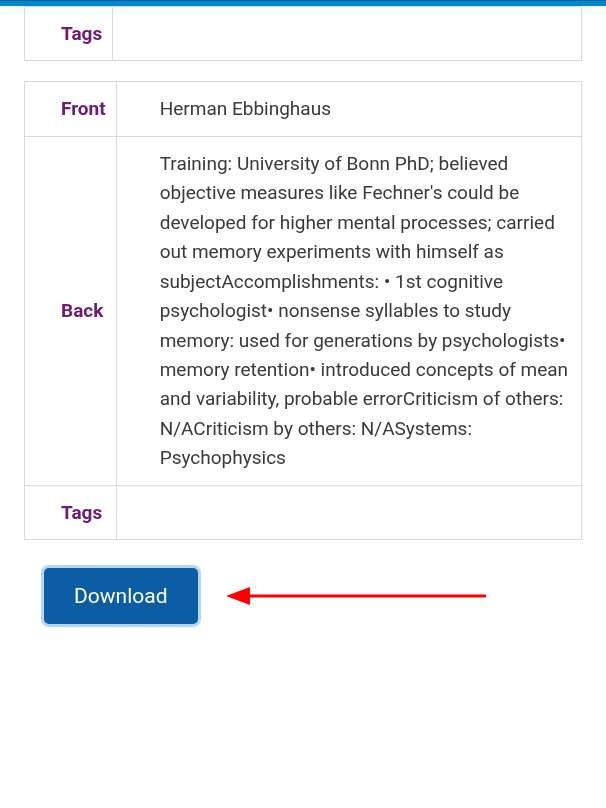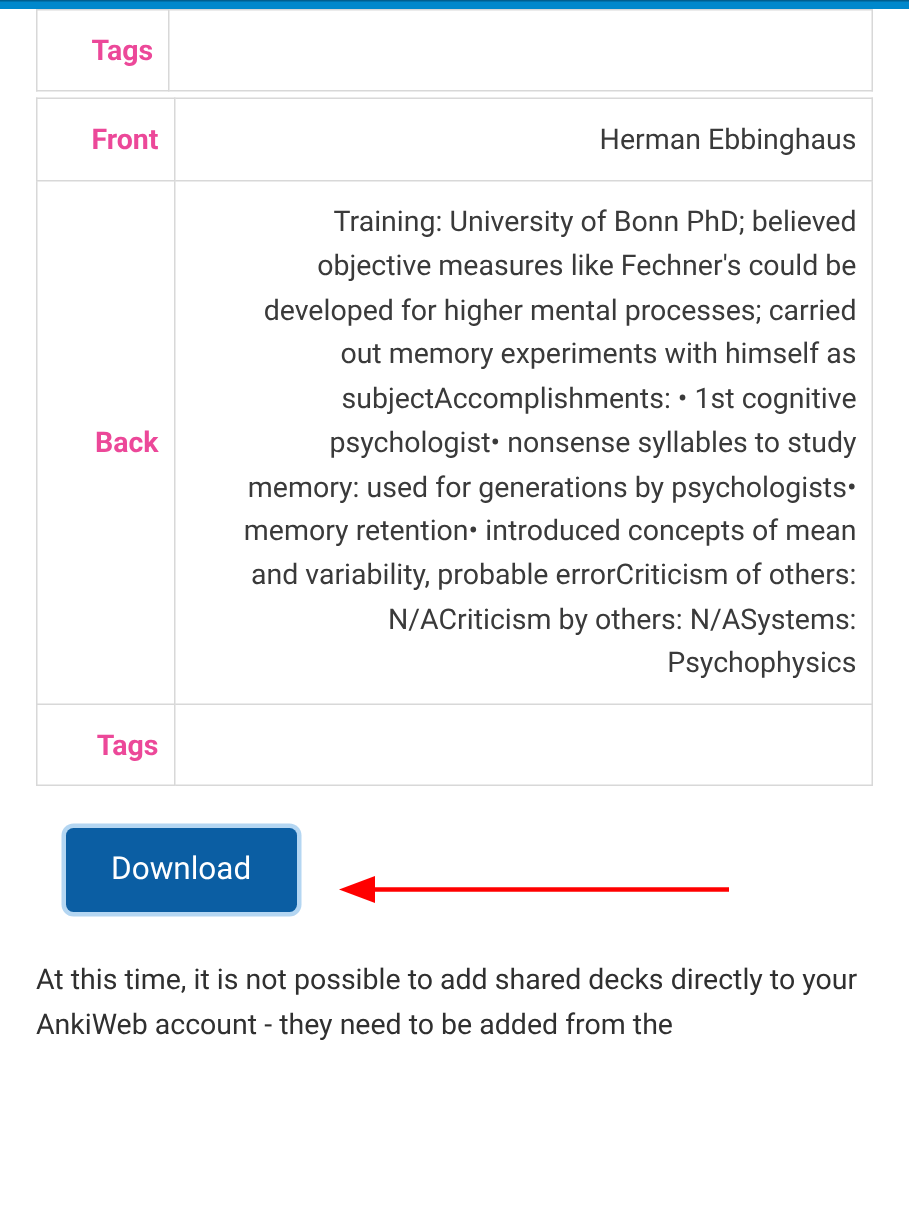--- a/index.html
+++ b/index.html
@@ -21,45 +21,44 @@
     }
     .content-wrapper {
       padding: 0 24px;
     }
     table.card-table {
       width: 100%;
       border-collapse: collapse;
       margin-bottom: 4px;
     }
     table.card-table.second {
-      margin-top: 4px;
-      text-align: right;
+      margin-top: 20px;
     }
     table.card-table td {
       border: 1px solid #d8d8d8;
       padding: 12px 10px;
       vertical-align: middle;
       font-size: 19px;
       line-height: 1.55;
       color: #303030;
     }
     table.card-table td.label-cell {
       width: 80px;
       font-weight: 700;
-      color: #ec4899;
+      color: #701a75;
       vertical-align: middle;
       padding-left: 36px;
     }
     table.card-table td.value-cell {
       color: #3a3a3a;
       padding-left: 43px;
     }
     .download-row {
       display: flex;
-      align-items: flex-end;
+      align-items: center;
       gap: 28px;
       margin-top: 28px;
       margin-bottom: 30px;
       padding-left: 20px;
     }
     .download-btn {
       background: #0b5ea3;
       color: #ffffff;
       border: none;
       box-shadow: 0 0 0 3px #b4d6f2;
@@ -114,15 +113,14 @@
 
   <div class="download-row">
     <button class="download-btn">Download</button>
     <svg class="arrow-svg" width="260" height="30" viewBox="0 0 260 30">
       <line x1="260" y1="15" x2="18" y2="15" stroke="#ff0000" stroke-width="3"></line>
       <polygon points="0,15 24,6 24,24" fill="#ff0000"></polygon>
     </svg>
   </div>
 
 
-  <p class="instruction">At this time, it is not possible to add shared decks directly to your AnkiWeb account - they need to be added from the</p>
 
 </div>
 
 </body></html>

